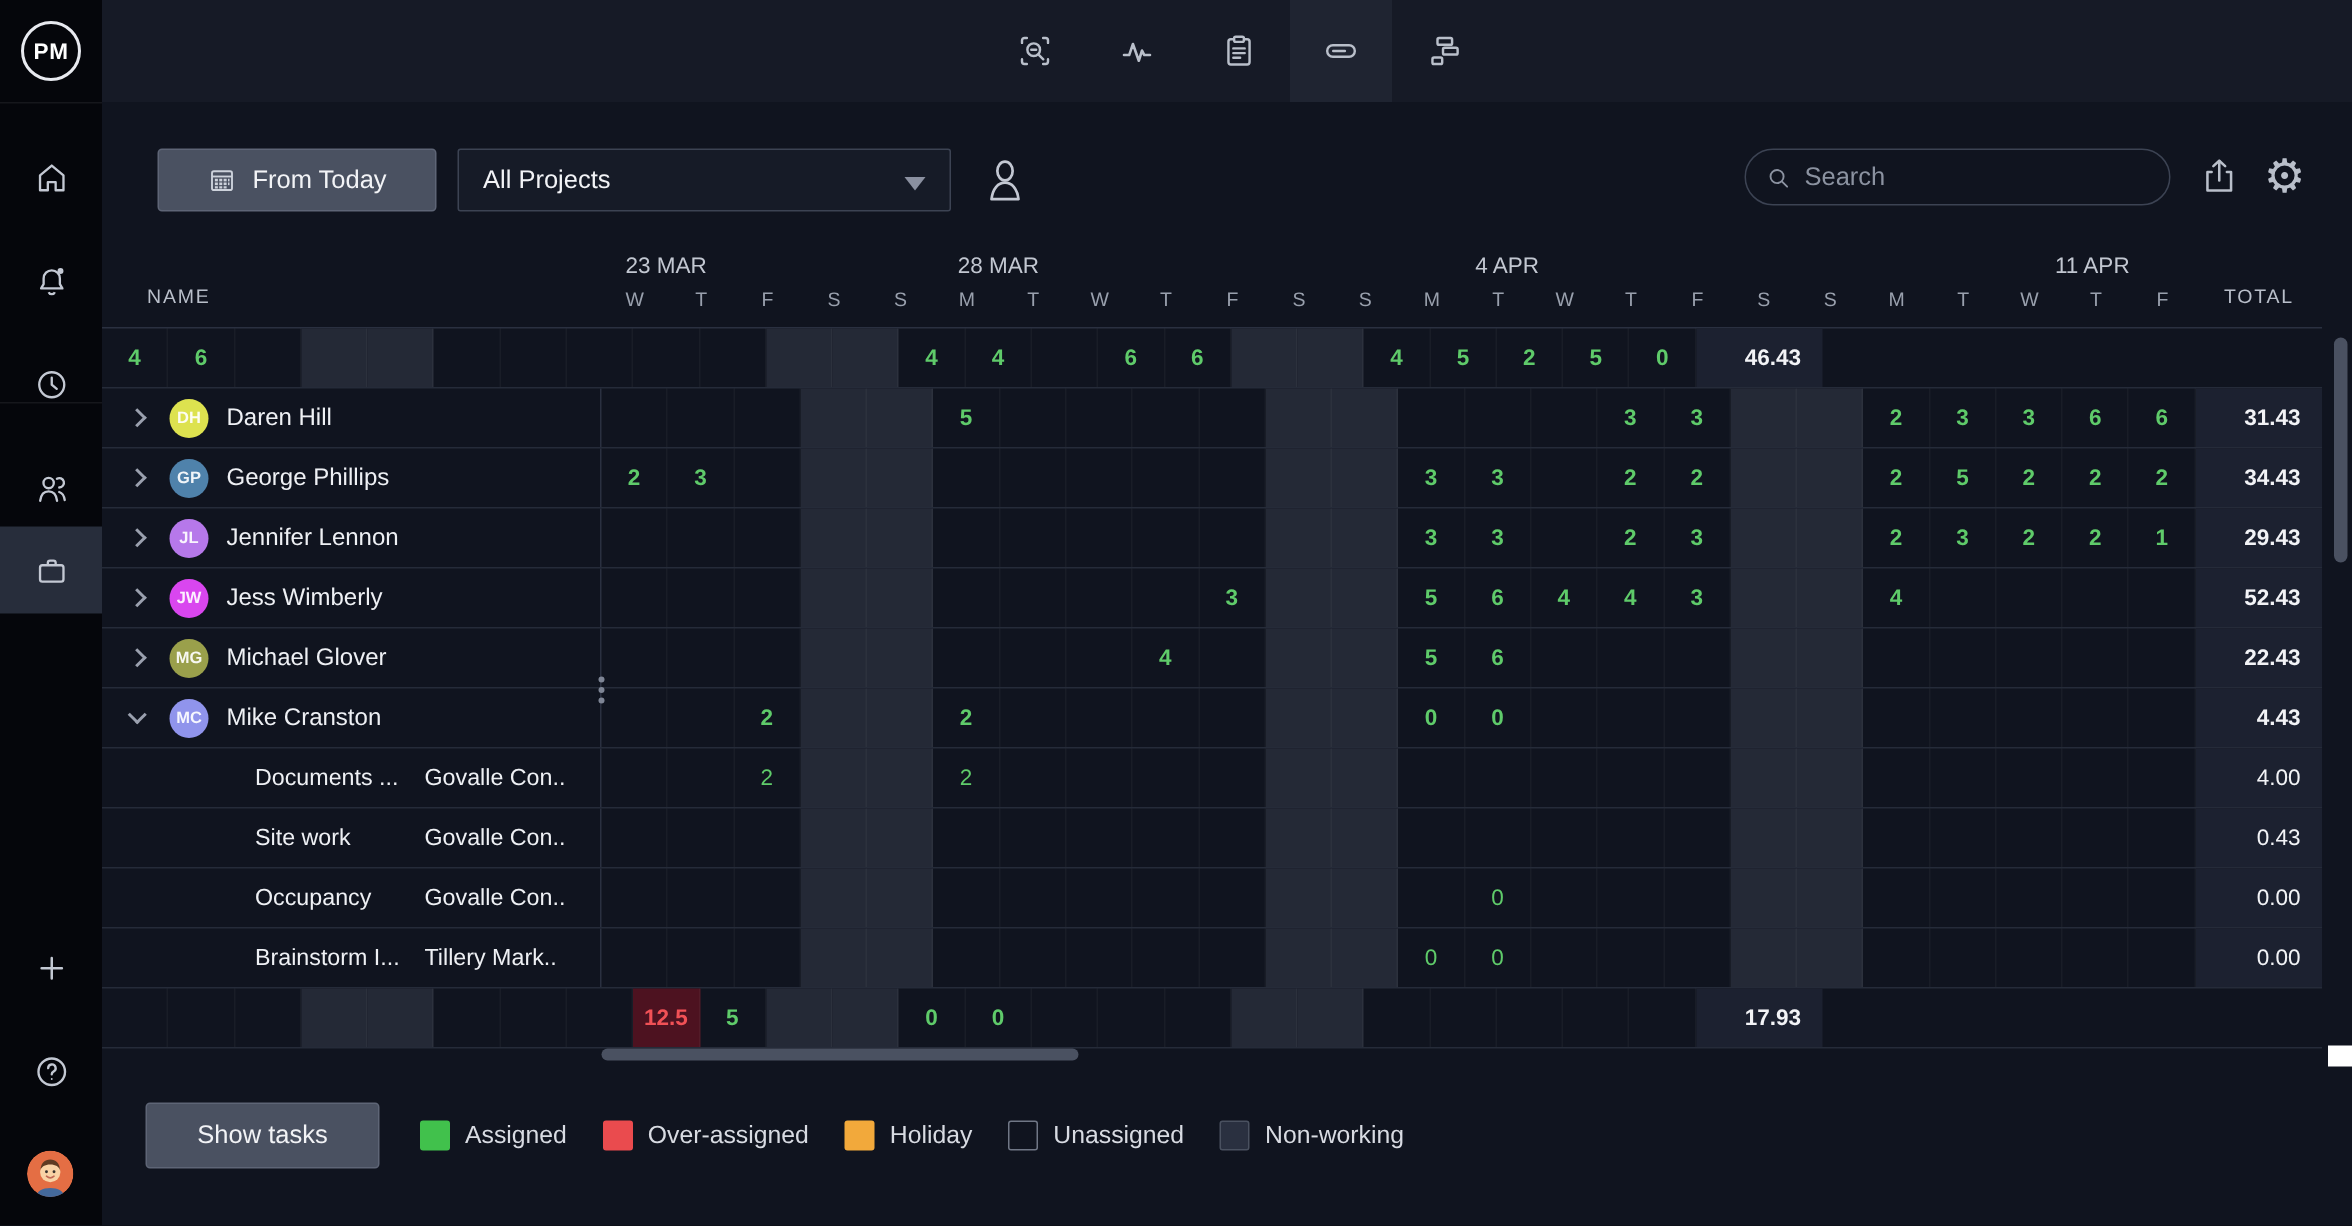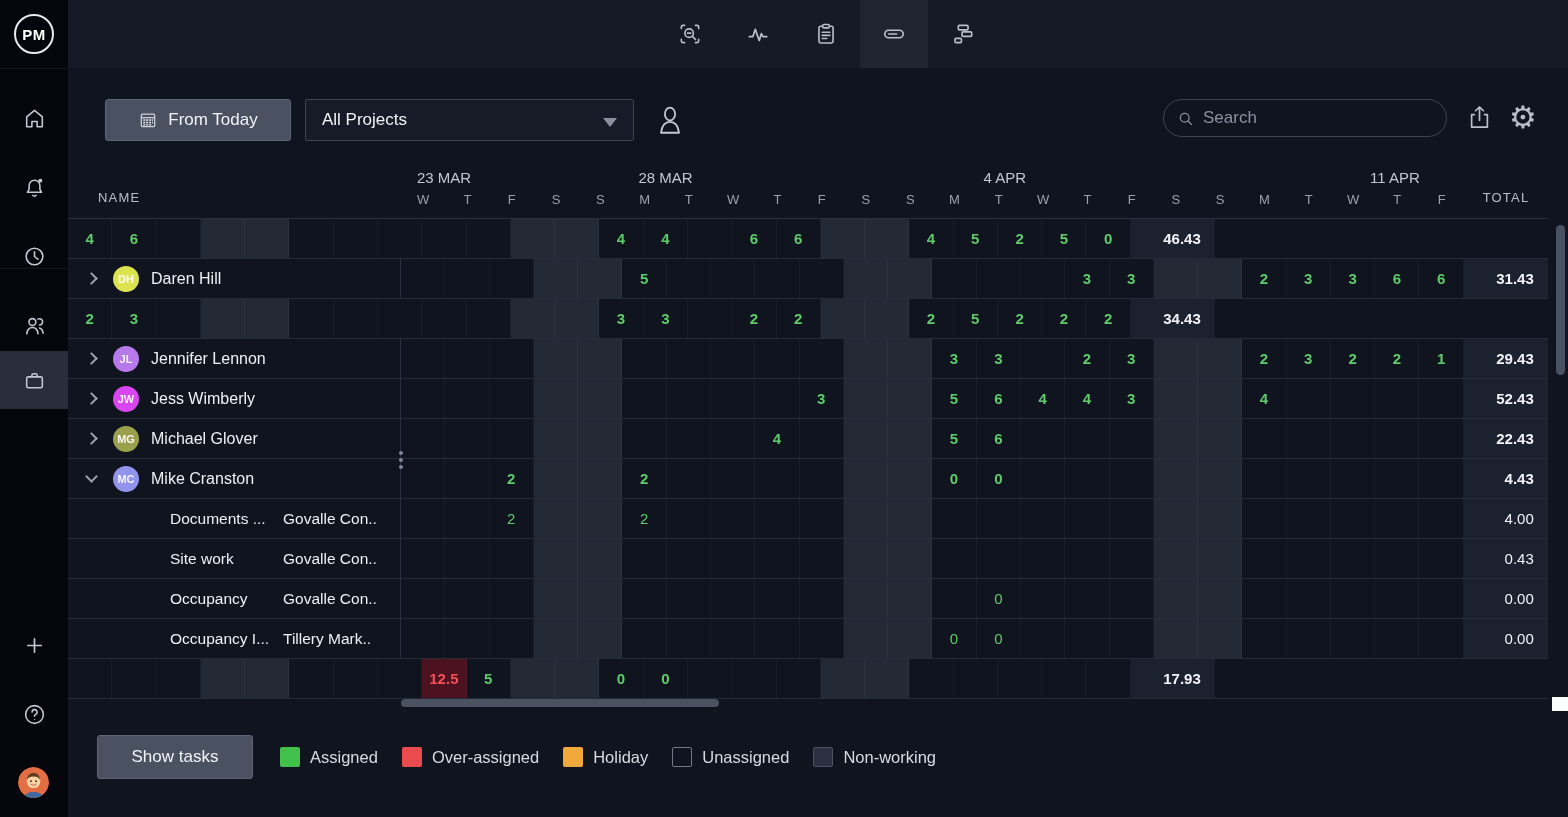--- a/index.html
+++ b/index.html
@@ -414,20 +414,25 @@
             <span class="val">6</span>
           </div>
           <div class="cell" style="width: 44.29px;">
             <span class="val">6</span>
           </div>
           <div class="total-cell">
             <span>31.43</span>
           </div>
         </div>
         <div class="row person">
+          <div class="name-cell">
+            <span class="chev"></span>
+            <span class="avatar" style="background: rgb(79, 130, 171);">GP</span>
+            <span class="p-name">George Phillips</span>
+          </div>
           <div class="cell" style="width: 44.29px;">
             <span class="val">2</span>
           </div>
           <div class="cell" style="width: 44.29px;">
             <span class="val">3</span>
           </div>
           <div class="cell" style="width: 44.29px;"></div>
           <div class="cell weekend" style="width: 44.29px;"></div>
           <div class="cell weekend" style="width: 44.29px;"></div>
           <div class="cell" style="width: 44.29px;"></div>
@@ -753,21 +758,21 @@
           <div class="cell" style="width: 44.29px;"></div>
           <div class="cell" style="width: 44.29px;"></div>
           <div class="cell" style="width: 44.29px;"></div>
           <div class="cell" style="width: 44.29px;"></div>
           <div class="total-cell">
             <span>0.00</span>
           </div>
         </div>
         <div class="row task">
           <div class="name-cell">
-            <span class="t-name">Occupancy I...</span>
+            <span class="t-name">Brainstorm I...</span>
             <span class="t-proj">Tillery Mark..</span>
           </div>
           <div class="cell" style="width: 44.29px;"></div>
           <div class="cell" style="width: 44.29px;"></div>
           <div class="cell" style="width: 44.29px;"></div>
           <div class="cell weekend" style="width: 44.29px;"></div>
           <div class="cell weekend" style="width: 44.29px;"></div>
           <div class="cell" style="width: 44.29px;"></div>
           <div class="cell" style="width: 44.29px;"></div>
           <div class="cell" style="width: 44.29px;"></div>

